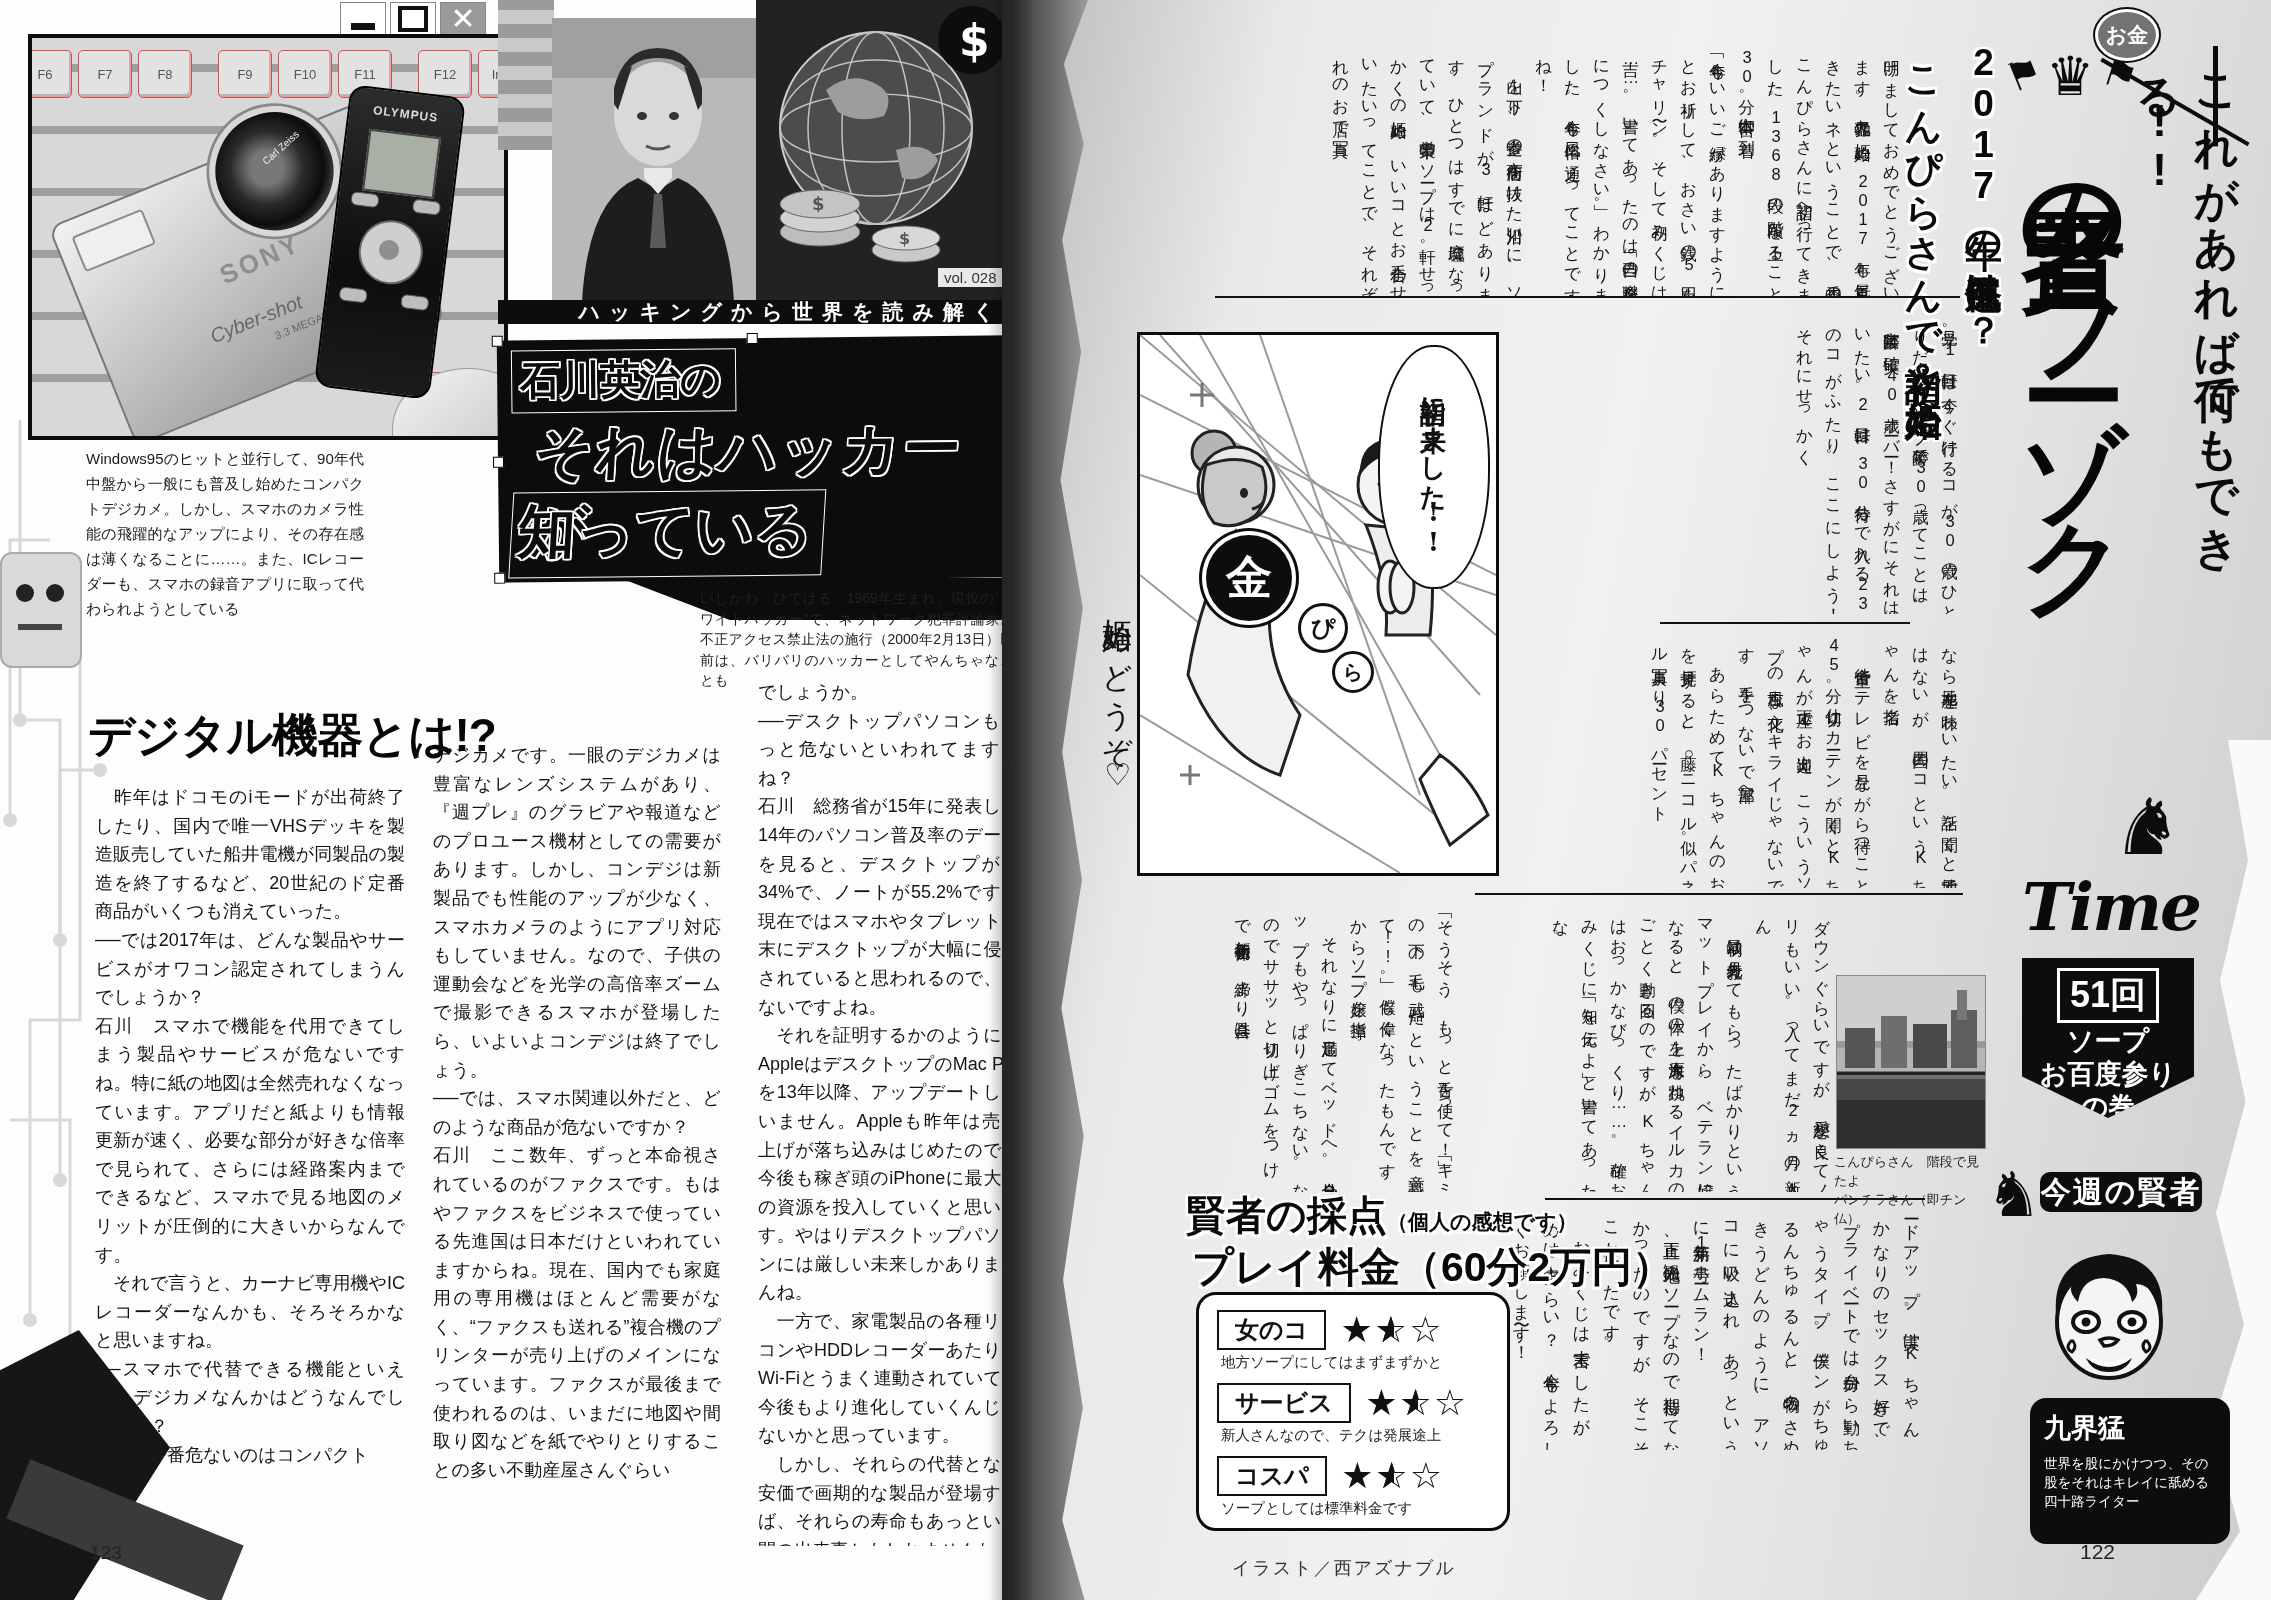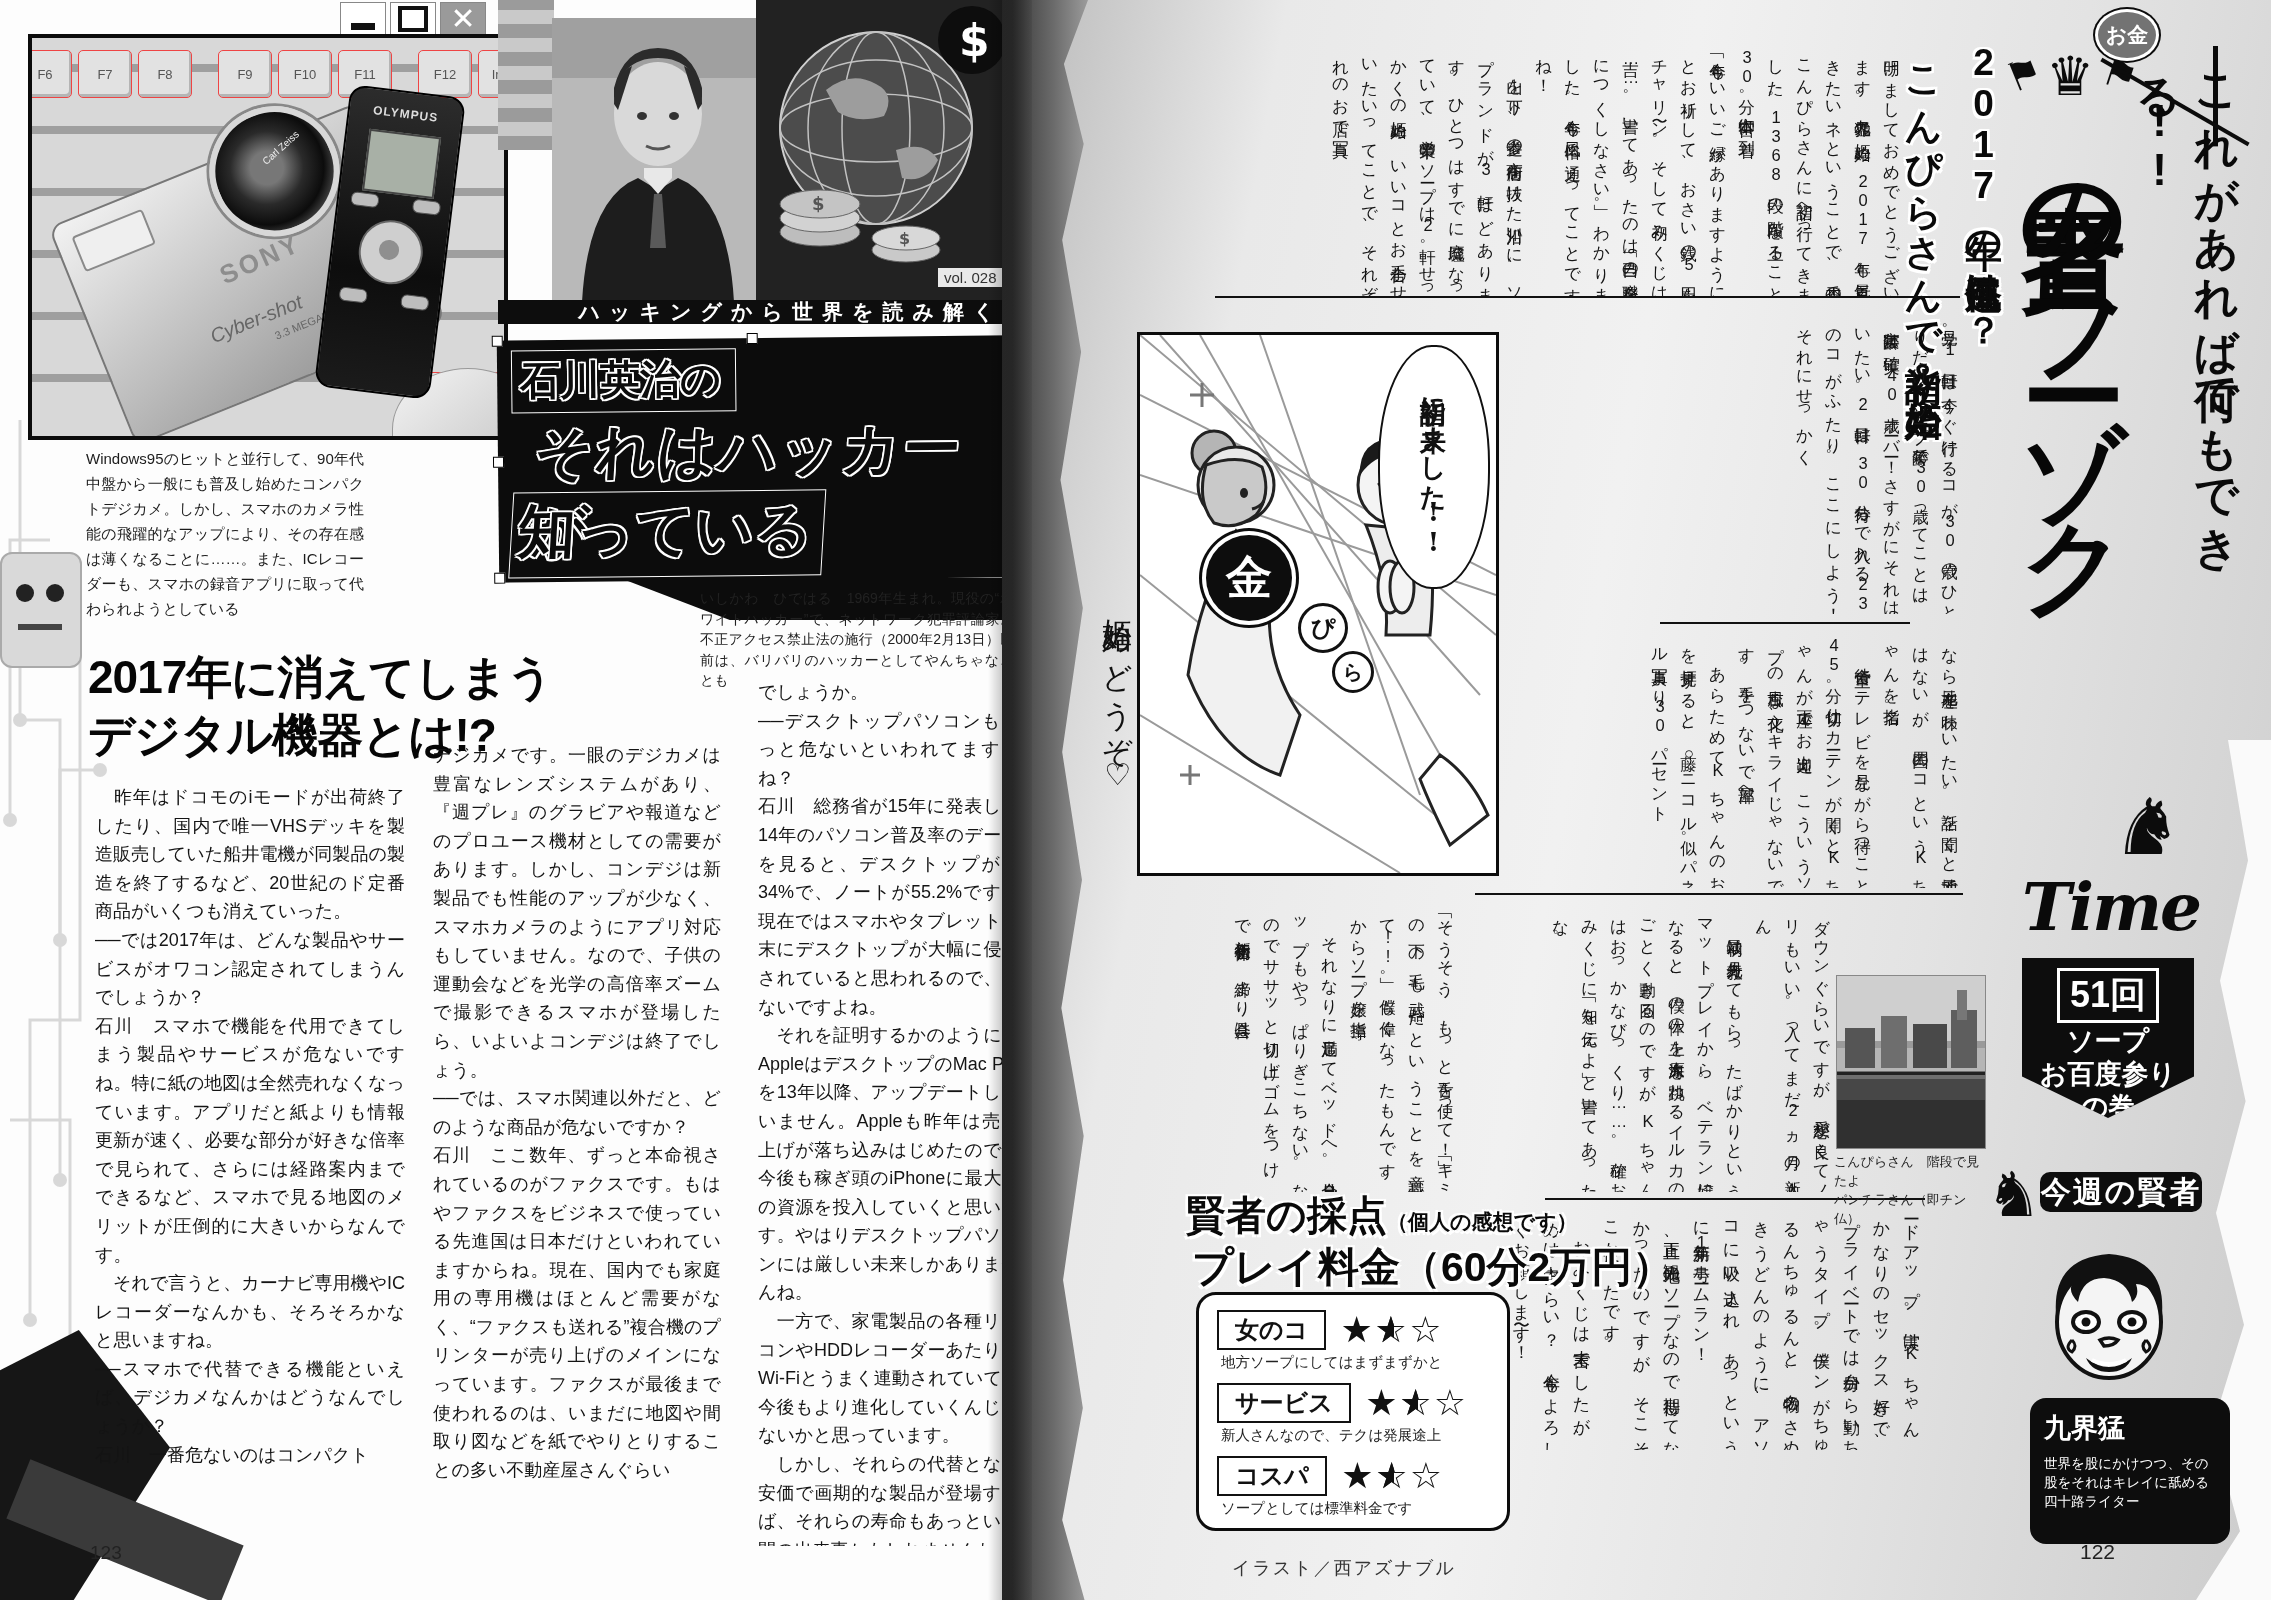--- a/index.html
+++ b/index.html
@@ -257,21 +257,21 @@
   </svg>
   <div class="abs robot-face">
     <div class="robot-eye" style="left:14px;top:30px;"></div>
     <div class="robot-eye" style="left:44px;top:30px;"></div>
     <div style="position:absolute;left:16px;top:70px;width:44px;height:6px;background:#444;"></div>
   </div>
   <div class="abs corner-shape1"></div>
   <div class="abs corner-shape2"></div>
 
   <div class="abs headline">
-    <span>2017年に消えてしまう</span><br>
+    <br>
     <span>デジタル機器とは!?</span>
   </div>
   <div class="abs body-col" style="left:95px;top:783px;width:310px;height:762px;">　昨年はドコモのiモードが出荷終了したり、国内で唯一VHSデッキを製造販売していた船井電機が同製品の製造を終了するなど、20世紀のド定番商品がいくつも消えていった。
 ──では2017年は、どんな製品やサービスがオワコン認定されてしまうんでしょうか？
 石川　スマホで機能を代用できてしまう製品やサービスが危ないですね。特に紙の地図は全然売れなくなっています。アプリだと紙よりも情報更新が速く、必要な部分が好きな倍率で見られて、さらには経路案内までできるなど、スマホで見る地図のメリットが圧倒的に大きいからなんです。
 　それで言うと、カーナビ専用機やICレコーダーなんかも、そろそろかなと思いますね。
 ──スマホで代替できる機能といえば、デジカメなんかはどうなんでしょうか？
 石川　一番危ないのはコンパクト</div>
   <div class="abs body-col" style="left:433px;top:741px;width:288px;height:800px;">デジカメです。一眼のデジカメは豊富なレンズシステムがあり、『週プレ』のグラビアや報道などのプロユース機材としての需要があります。しかし、コンデジは新製品でも性能のアップが少なく、スマホカメラのようにアプリ対応もしていません。なので、子供の運動会などを光学の高倍率ズームで撮影できるスマホが登場したら、いよいよコンデジは終了でしょう。
 ──では、スマホ関連以外だと、どのような商品が危ないですか？

